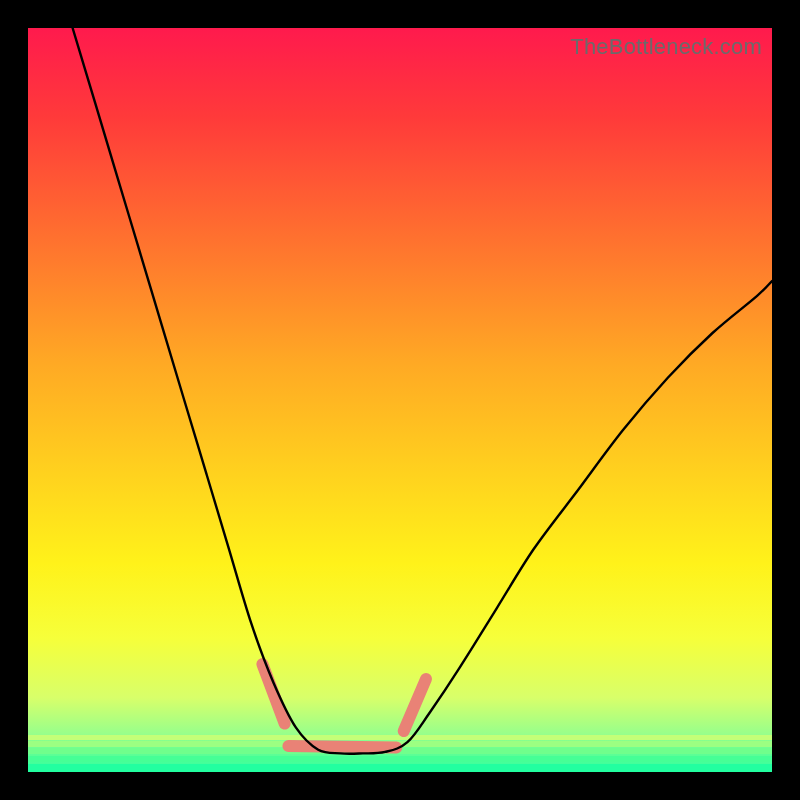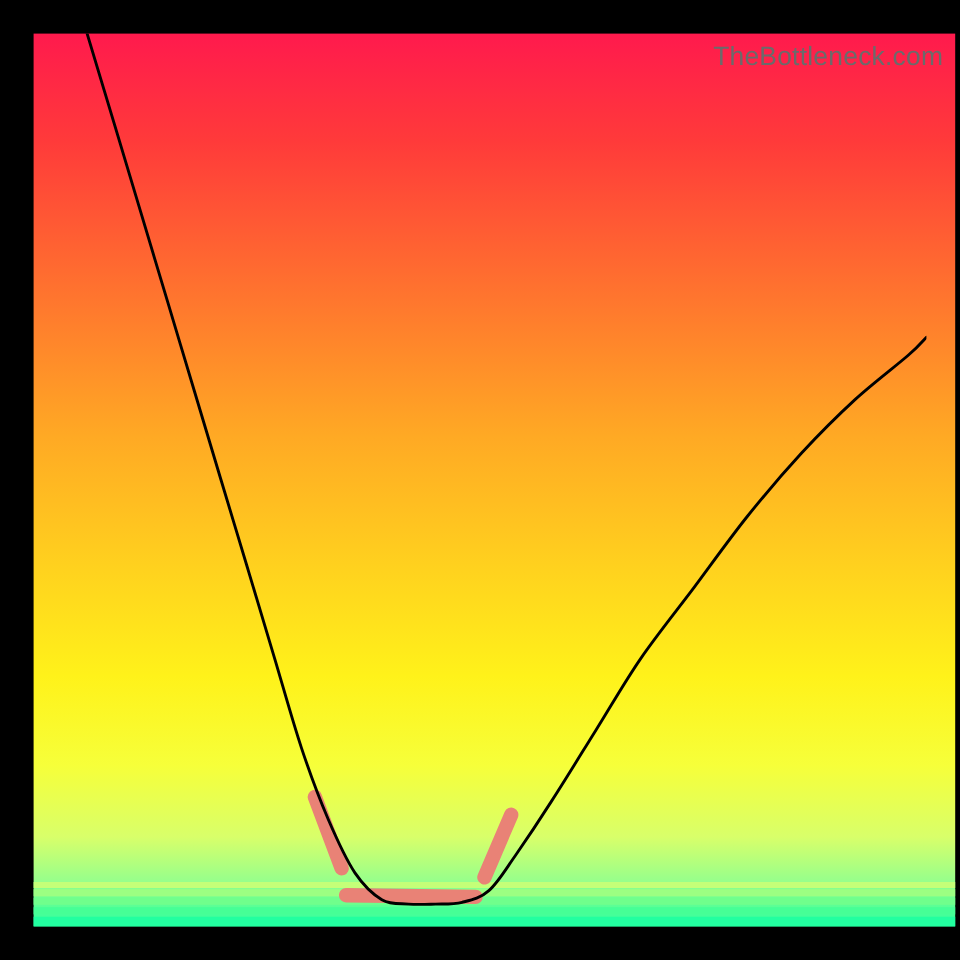--- a/index.html
+++ b/index.html
@@ -45,21 +45,21 @@
   .green-band {
     position: absolute;
     left: 0;
     width: 100%;
   }
 </style>
 </head>
 <body>
 
 <div class="frame">
-  <div class="plot" id="plot" style="background: linear-gradient(rgb(255, 26, 77) 0%, rgb(255, 58, 58) 12%, rgb(255, 112, 47) 28%, rgb(255, 169, 36) 45%, rgb(255, 210, 30) 60%, rgb(255, 242, 26) 72%, rgb(246, 255, 58) 82%, rgb(216, 255, 106) 90%, rgb(150, 255, 140) 95%, rgb(42, 255, 158) 100%); padding-left: 24px;">
+  <div class="plot" id="plot" style="background: linear-gradient(rgb(255, 26, 77) 0%, rgb(255, 58, 58) 12%, rgb(255, 112, 47) 28%, rgb(255, 169, 36) 45%, rgb(255, 210, 30) 60%, rgb(255, 242, 26) 72%, rgb(246, 255, 58) 82%, rgb(216, 255, 106) 90%, rgb(150, 255, 140) 95%, rgb(42, 255, 158) 100%);">
 
     <div class="watermark">TheBottleneck.com</div>
 
     <div id="bands">
         <div class="green-band" style="top: 95%; height: 0.7%; background: rgb(196, 255, 120);"></div>
         <div class="green-band" style="top: 95.9%; height: 0.7%; background: rgb(156, 255, 130);"></div>
         <div class="green-band" style="top: 96.8%; height: 0.8%; background: rgb(112, 255, 140);"></div>
         <div class="green-band" style="top: 97.8%; height: 0.9%; background: rgb(70, 255, 150);"></div>
         <div class="green-band" style="top: 98.9%; height: 1.1%; background: rgb(34, 255, 160);"></div>
       </div>

